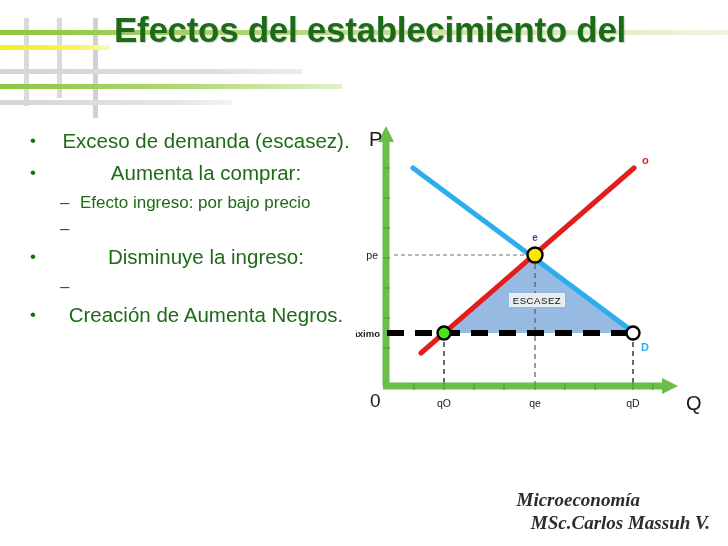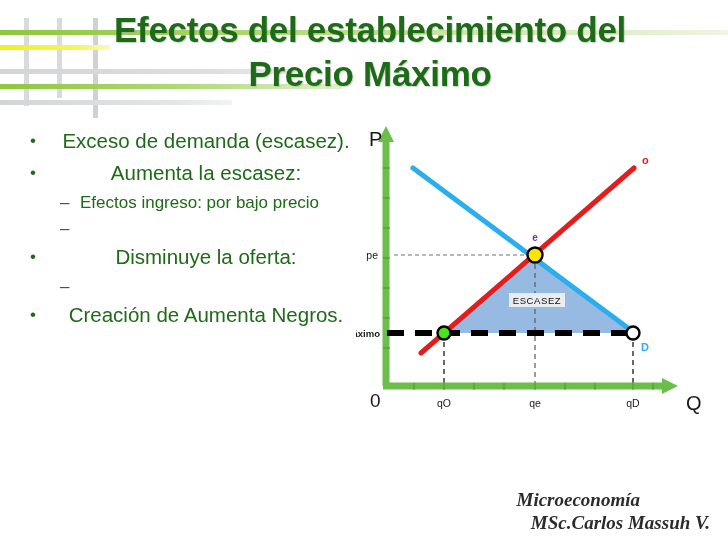--- a/index.html
+++ b/index.html
@@ -74,47 +74,46 @@
 
     <div class="deco dl-h" style="left:0;top:30px;width:728px;height:5px;background:linear-gradient(90deg,#8dc63f 0%,#a6d463 28%,#cfe6a6 64%,#eef5e2 100%);"></div>
     <div class="deco dl-h" style="left:0;top:45px;width:110px;height:5px;background:linear-gradient(90deg,#f2ef1f 0%,#f6f45d 70%,#fbfab6 100%);"></div>
     <div class="deco dl-h" style="left:0;top:69px;width:302px;height:5px;background:linear-gradient(90deg,#d2d4d5 0%,#dcdedf 70%,#eceded 100%);"></div>
     <div class="deco dl-h" style="left:0;top:84px;width:342px;height:5px;background:linear-gradient(90deg,#8dc63f 0%,#b2d979 55%,#e2efcd 100%);"></div>
     <div class="deco dl-h" style="left:0;top:100px;width:232px;height:5px;background:linear-gradient(90deg,#d2d4d5 0%,#e4e5e6 75%,#f2f3f3 100%);"></div>
   </div>
 
   <div id="title-block">
     <div class="tline">Efectos del establecimiento del</div>
-    <div class="tline">Precio Máximo</div>
   </div>
 
   <div id="bullets">
 
     <div class="b1">
       <span class="mark">•</span>
       <span class="txt">Exceso de demanda (escasez).</span>
     </div>
 
     <div class="b1">
       <span class="mark">•</span>
-      <span class="txt">Aumenta la escasez:</span>
+      <span class="txt">Aumenta la comprar:</span>
     </div>
 
     <div class="b2">
       <span class="mark">–</span>
-      <span class="txt">Efectos ingreso: por bajo precio</span>
+      <span class="txt">Efecto ingreso: por bajo precio</span>
     </div>
 
     <div class="b2">
       <span class="mark">–</span>
     </div>
 
     <div class="b1">
       <span class="mark">•</span>
-      <span class="txt">Disminuye la oferta:</span>
+      <span class="txt">Disminuye la ingreso:</span>
     </div>
 
     <div class="b2">
       <span class="mark">–</span>
     </div>
 
     <div class="b1">
       <span class="mark">•</span>
       <span class="txt">Creación de Aumenta Negros.</span>
     </div>

